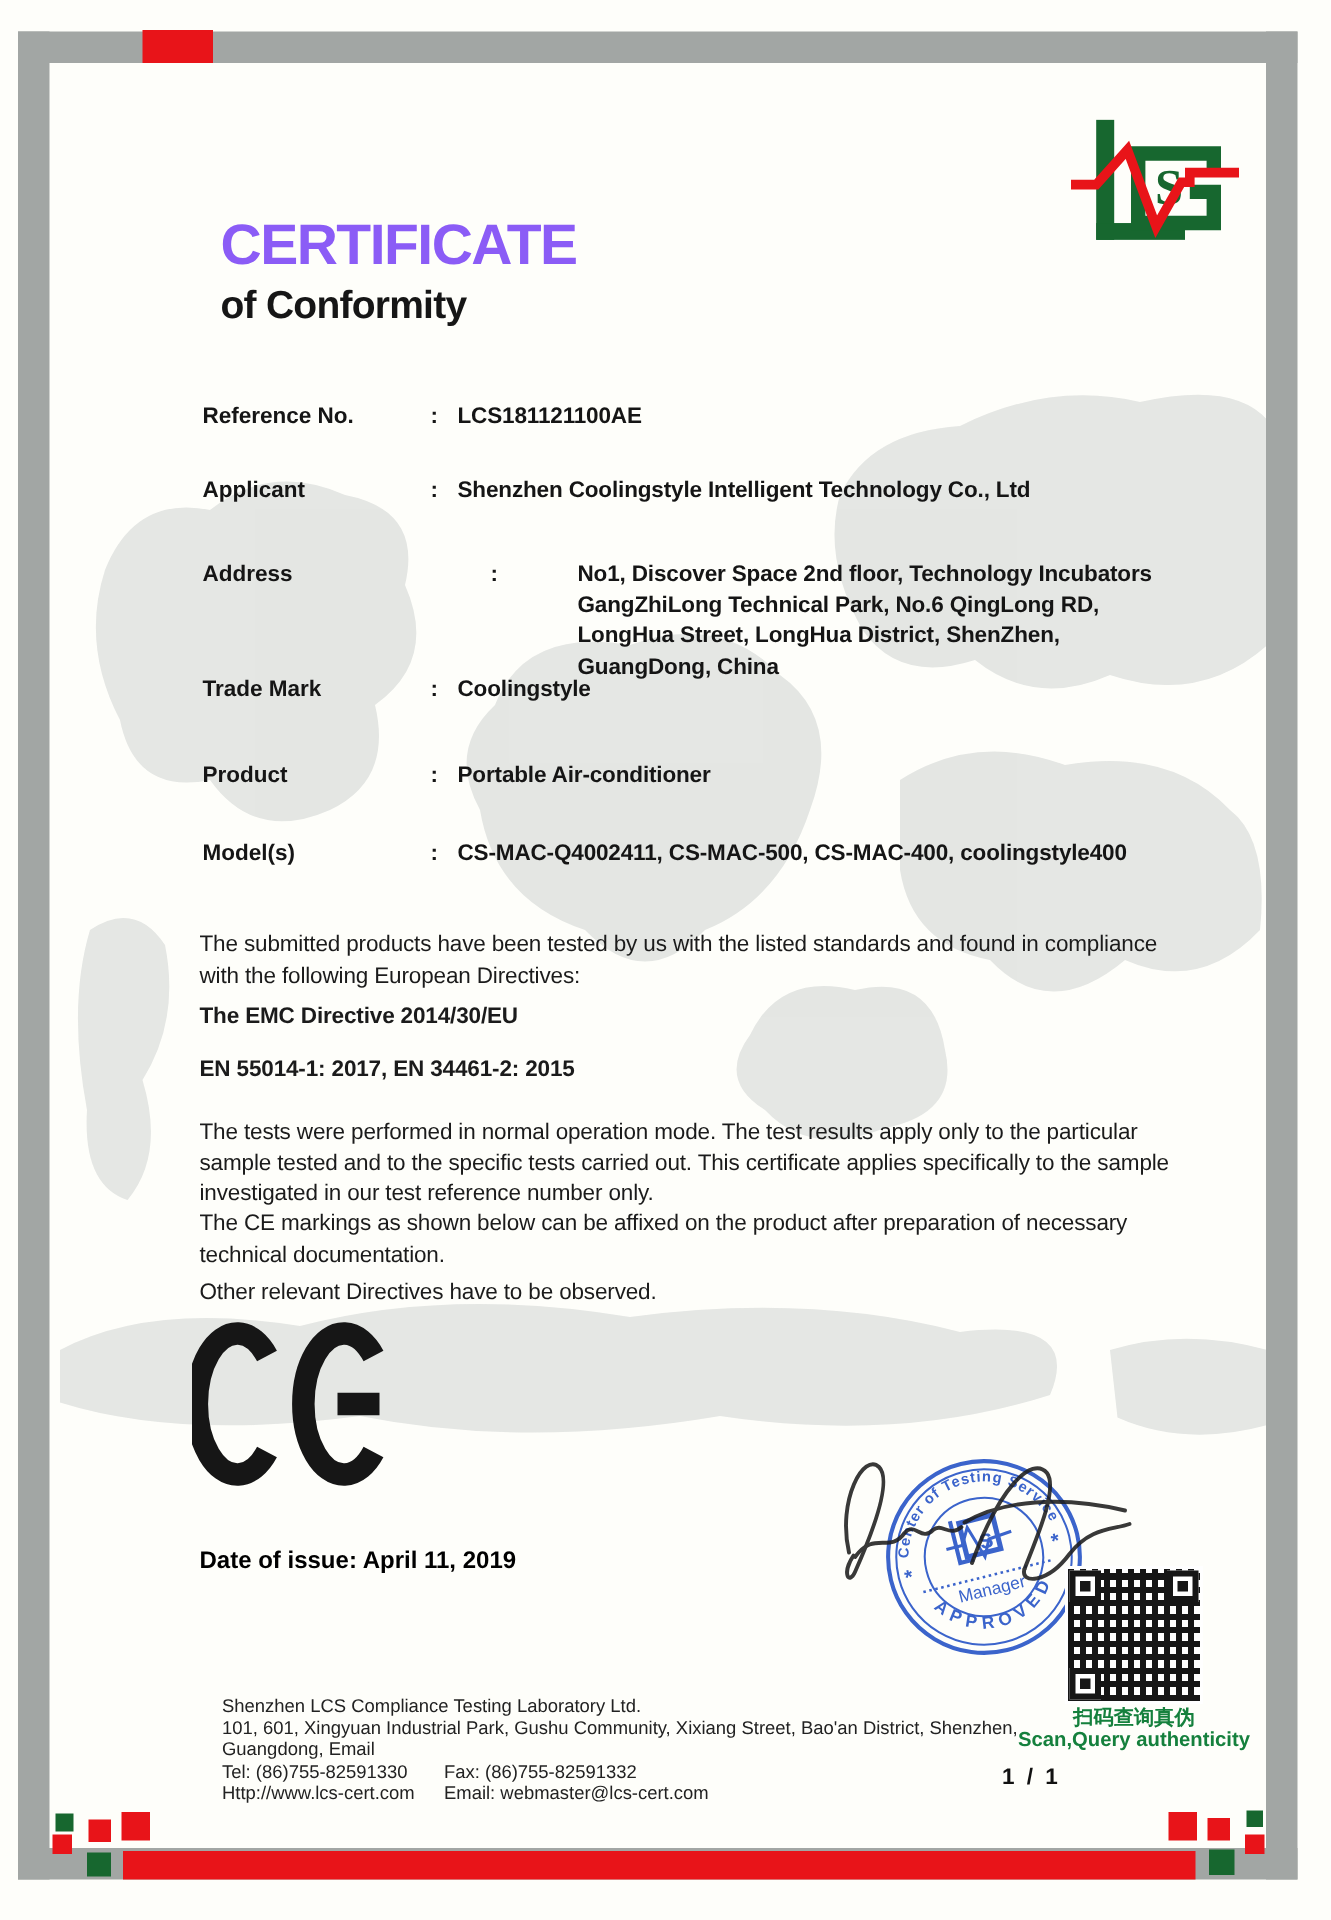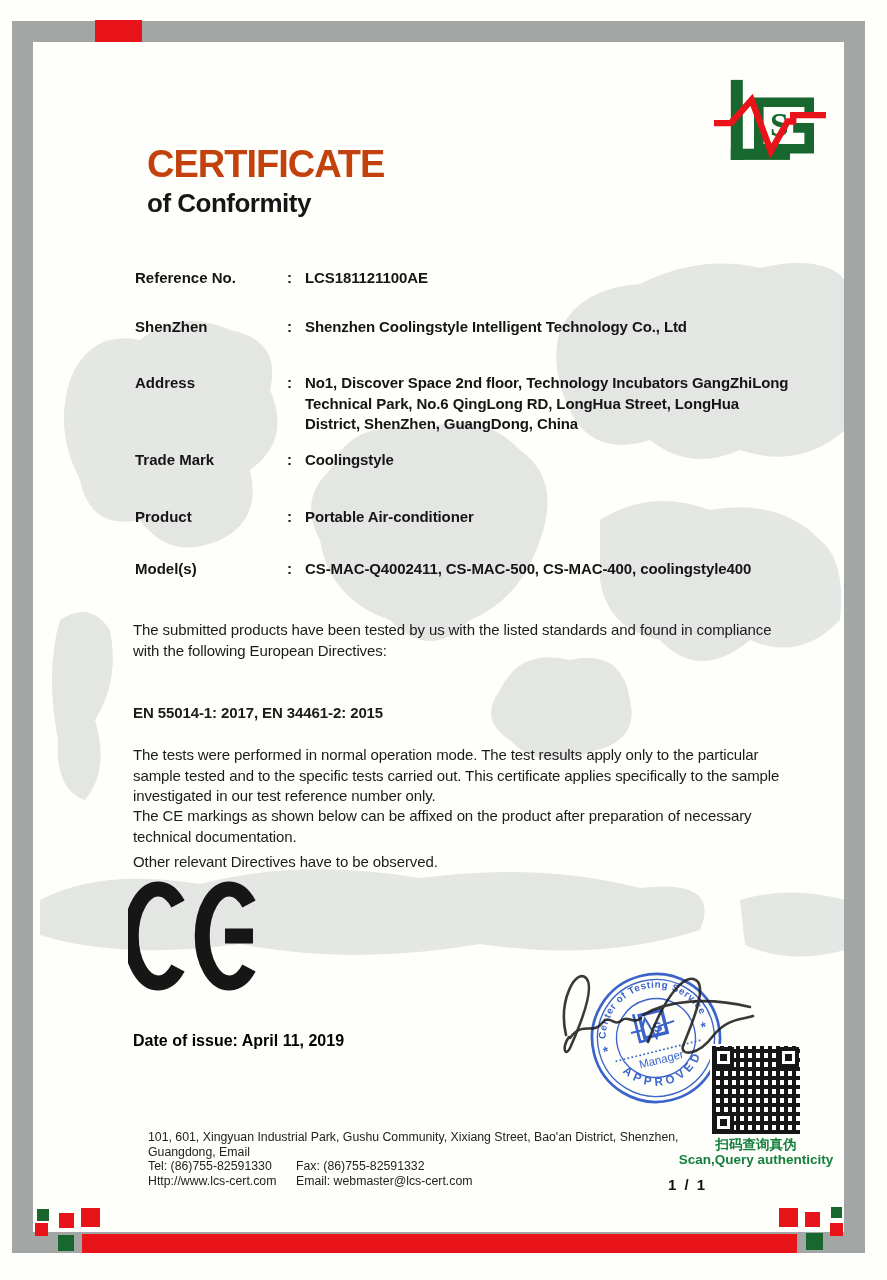--- a/index.html
+++ b/index.html
@@ -4,21 +4,21 @@
 <style>
   html,body{margin:0;padding:0;background:#ffffff;}
   .page{position:relative;width:887px;height:1280px;background:#fefefa;overflow:hidden;
         font-family:"Liberation Sans",sans-serif;color:#1c1c1c;}
   .abs{position:absolute;}
   
   .bar{position:absolute;background:#a2a6a4;}
   .red{background:#e81419;}
   .green{background:#17672f;}
   
-  .title{font-size:38px;font-weight:bold;letter-spacing:-1px;color:#c2410c;line-height:1;}
+  .title{font-size:38px;font-weight:bold;letter-spacing:-1px;color:#8b5cf6;line-height:1;}
   .subtitle{font-size:26px;font-weight:bold;letter-spacing:-0.5px;color:#161616;line-height:1;margin-top:7px;}
   
   .frow{position:absolute;left:135px;width:660px;display:flex;font-size:15px;font-weight:bold;color:#151515;line-height:1.38;}
   .flabel{width:152px;flex:0 0 152px;}
   .fcolon{width:18px;flex:0 0 18px;}
   .fvalue{width:490px;letter-spacing:-0.1px;}
   
   .para{position:absolute;left:133px;width:662px;font-size:15px;line-height:1.38;color:#1b1b1b;letter-spacing:-0.1px;}
   .pbold{font-weight:bold;}
   
@@ -90,25 +90,25 @@
     <div class="title">CERTIFICATE</div>
     <div class="subtitle">of Conformity</div>
   </div>
 
   <div class="frow" style="top:268px;">
     <span class="flabel">Reference No.</span>
       <span class="fcolon">:</span>
       <span class="fvalue">LCS181121100AE</span>
   </div>
   <div class="frow" style="top:317px;">
-    <span class="flabel">ShenZhen</span>
+    <span class="flabel">Applicant</span>
       <span class="fcolon">:</span>
       <span class="fvalue">Shenzhen Coolingstyle Intelligent Technology Co., Ltd</span>
   </div>
-  <div class="frow" style="top:373px;">
+  <div class="frow" style="top:373px;gap:40px;">
     <span class="flabel">Address</span>
       <span class="fcolon">:</span>
       <span class="fvalue">No1, Discover Space 2nd floor, Technology Incubators GangZhiLong Technical Park, No.6 QingLong RD, LongHua Street, LongHua District, ShenZhen, GuangDong, China</span>
   </div>
   <div class="frow" style="top:450px;">
     <span class="flabel">Trade Mark</span>
       <span class="fcolon">:</span>
       <span class="fvalue">Coolingstyle</span>
   </div>
   <div class="frow" style="top:507px;">
@@ -116,20 +116,21 @@
       <span class="fcolon">:</span>
       <span class="fvalue">Portable Air-conditioner</span>
   </div>
   <div class="frow" style="top:559px;">
     <span class="flabel">Model(s)</span>
       <span class="fcolon">:</span>
       <span class="fvalue" style="width:500px;">CS-MAC-Q4002411, CS-MAC-500, CS-MAC-400, coolingstyle400</span>
   </div>
 
   <div class="para" style="top:620px;">The submitted products have been tested by us with the listed standards and found in compliance with the following European Directives:</div>
+  <div class="para pbold" style="top:668px;">The EMC Directive 2014/30/EU</div>
   <div class="para pbold" style="top:703px;">EN 55014-1: 2017, EN 34461-2: 2015</div>
   <div class="para" style="top:745px;">The tests were performed in normal operation mode. The test results apply only to the particular sample tested and to the specific tests carried out. This certificate applies specifically to the sample investigated in our test reference number only.</div>
   <div class="para" style="top:806px;">The CE markings as shown below can be affixed on the product after preparation of necessary technical documentation.</div>
   <div class="para" style="top:852px;">Other relevant Directives have to be observed.</div>
 
   <svg class="abs" style="left:128px;top:880px;" width="148" height="112" viewBox="0 0 148 112" role="img" aria-label="CE">
     <g stroke="#161616" stroke-width="15" fill="none">
       <path d="M50,24 A27,47 0 1 0 50,88"></path>
       <path d="M121,24 A27,47 0 1 0 121,88"></path>
       <path d="M97,56 L125,56"></path>
@@ -179,20 +180,21 @@
   <div class="qr">
     <div class="noise"></div>
     <div class="finder" style="left:3px;top:3px;"></div>
     <div class="finder" style="right:3px;top:3px;"></div>
     <div class="finder" style="left:3px;bottom:3px;"></div>
   </div>
   <div class="qrcap" style="top:1136px;font-size:13.5px;">扫码查询真伪</div>
   <div class="qrcap" style="top:1152px;font-size:13.5px;">Scan,Query authenticity</div>
 
   <div class="foot">
+    <div>Shenzhen LCS Compliance Testing Laboratory Ltd.</div>
     <div>101, 601, Xingyuan Industrial Park, Gushu Community, Xixiang Street, Bao'an District, Shenzhen,</div>
     <div>Guangdong, Email</div>
     <div><span class="fcol1">Tel: (86)755-82591330</span><span>Fax: (86)755-82591332</span></div>
     <div><span class="fcol1">Http://www.lcs-cert.com</span><span>Email: webmaster@lcs-cert.com</span></div>
   </div>
 
   <div class="pagenum">1 / 1</div>
 
 </div>
 

